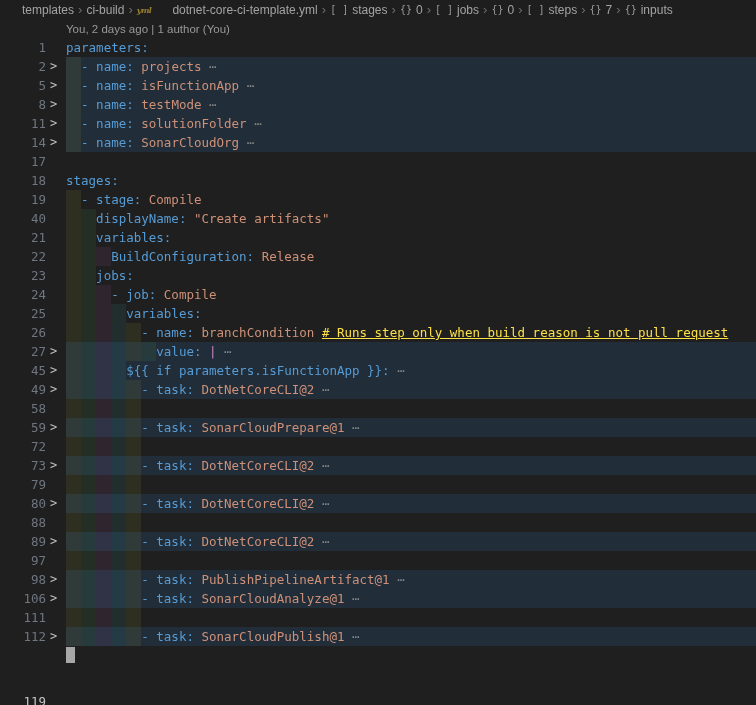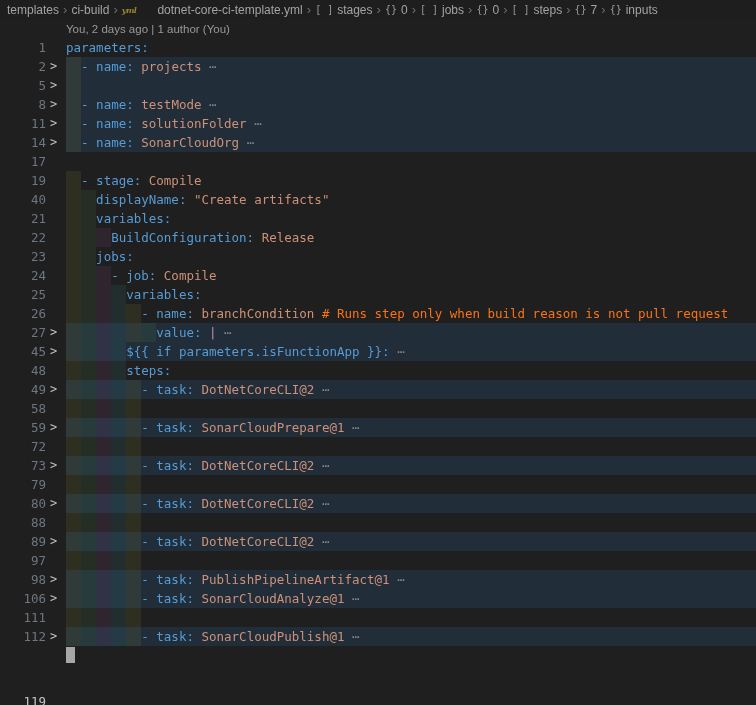--- a/index.html
+++ b/index.html
@@ -6,21 +6,21 @@
   html,body { margin:0; padding:0; }
   body {
     width:756px; height:705px; overflow:hidden;
     background:#1f1f1f;
     font-family:"Liberation Sans", sans-serif;
   }
 
   
   .breadcrumb {
     height:19px; display:flex; align-items:center;
-    padding-left:7px; background:#1e1e1e;
+    padding-left:22px; background:#1e1e1e;
     white-space:nowrap;
   }
   .bc-item { color:#a3a3a3; font-size:12px; display:inline-flex; align-items:center; cursor:pointer; }
   .bc-sep { color:#6e6e6e; font-size:13px; padding:0 4px; line-height:1; }
   .bc-sym {
     font-family:"DejaVu Sans Mono", monospace;
     font-size:10px; color:#9a9a9a; margin-right:4px; letter-spacing:0px;
   }
   .yml-icon {
     font:italic bold 8px "DejaVu Serif", serif;
@@ -57,21 +57,21 @@
   .codetext { position:relative; z-index:2; }
   .stripe { position:absolute; top:0; bottom:0; width:2ch; z-index:1; }
   .s0 { background:rgba(255,255,64,0.07); }
   .s1 { background:rgba(127,255,127,0.07); }
   .s2 { background:rgba(255,127,255,0.07); }
   .s3 { background:rgba(79,236,236,0.07); }
 
   .tok-ws   { color:#d4d4d4; }
   .tok-key  { color:#569cd6; }
   .tok-str  { color:#ce9178; }
-  .tok-cmt  { color:#f97316; }
+  .tok-cmt  { color:#fde047;text-decoration:underline; }
   .tok-pipe { color:#c586c0; }
   .tok-dots { color:#868686; }
 
   .cursor {
     position:absolute; left:0; top:1px; width:9px; height:16px;
     background:#a7a7a7; z-index:3;
   }
 </style>
 </head>
 <body>
@@ -139,21 +139,21 @@
         <span class="lnum">2</span>
         <span class="chev">&gt;</span>
       </div>
       <div class="content hl"><div class="stripe s0" style="left: calc(0ch);"></div><span class="codetext"><span class="tok-ws">  </span><span class="tok-key">- name: </span><span class="tok-str">projects</span><span class="tok-dots"> ⋯</span></span></div>
     </div>
     <div class="code-line">
       <div class="gutter">
         <span class="lnum">5</span>
         <span class="chev">&gt;</span>
       </div>
-      <div class="content hl"><div class="stripe s0" style="left: calc(0ch);"></div></div>
+      <div class="content hl"><div class="stripe s0" style="left: calc(0ch);"></div><span class="codetext"><span class="tok-ws">  </span><span class="tok-key">- name: </span><span class="tok-str">isFunctionApp</span><span class="tok-dots"> ⋯</span></span></div>
     </div>
     <div class="code-line">
       <div class="gutter">
         <span class="lnum">8</span>
         <span class="chev">&gt;</span>
       </div>
       <div class="content hl"><div class="stripe s0" style="left: calc(0ch);"></div><span class="codetext"><span class="tok-ws">  </span><span class="tok-key">- name: </span><span class="tok-str">testMode</span><span class="tok-dots"> ⋯</span></span></div>
     </div>
     <div class="code-line">
       <div class="gutter">
@@ -171,20 +171,27 @@
     </div>
     <div class="code-line">
       <div class="gutter">
         <span class="lnum">17</span>
         <span class="chev"></span>
       </div>
       <div class="content"><span class="codetext"></span></div>
     </div>
     <div class="code-line">
       <div class="gutter">
+        <span class="lnum">18</span>
+        <span class="chev"></span>
+      </div>
+      <div class="content"><span class="codetext"><span class="tok-key">stages:</span></span></div>
+    </div>
+    <div class="code-line">
+      <div class="gutter">
         <span class="lnum">19</span>
         <span class="chev"></span>
       </div>
       <div class="content"><div class="stripe s0" style="left: calc(0ch);"></div><span class="codetext"><span class="tok-ws">  </span><span class="tok-key">- stage: </span><span class="tok-str">Compile</span></span></div>
     </div>
     <div class="code-line">
       <div class="gutter">
         <span class="lnum">40</span>
         <span class="chev"></span>
       </div>
@@ -241,27 +248,20 @@
     </div>
     <div class="code-line">
       <div class="gutter">
         <span class="lnum">45</span>
         <span class="chev">&gt;</span>
       </div>
       <div class="content hl"><div class="stripe s0" style="left: calc(0ch);"></div><div class="stripe s1" style="left: calc(2ch);"></div><div class="stripe s2" style="left: calc(4ch);"></div><div class="stripe s3" style="left: calc(6ch);"></div><span class="codetext"><span class="tok-ws">        </span><span class="tok-key">${{ if parameters.isFunctionApp }}:</span><span class="tok-dots"> ⋯</span></span></div>
     </div>
     <div class="code-line">
       <div class="gutter">
-        <span class="lnum">48</span>
-        <span class="chev"></span>
-      </div>
-      <div class="content"><div class="stripe s0" style="left: calc(0ch);"></div><div class="stripe s1" style="left: calc(2ch);"></div><div class="stripe s2" style="left: calc(4ch);"></div><div class="stripe s3" style="left: calc(6ch);"></div><span class="codetext"><span class="tok-ws">        </span><span class="tok-key">steps:</span></span></div>
-    </div>
-    <div class="code-line">
-      <div class="gutter">
         <span class="lnum">49</span>
         <span class="chev">&gt;</span>
       </div>
       <div class="content hl"><div class="stripe s0" style="left: calc(0ch);"></div><div class="stripe s1" style="left: calc(2ch);"></div><div class="stripe s2" style="left: calc(4ch);"></div><div class="stripe s3" style="left: calc(6ch);"></div><div class="stripe s0" style="left: calc(8ch);"></div><span class="codetext"><span class="tok-ws">          </span><span class="tok-key">- task: </span><span class="tok-str">DotNetCoreCLI@2</span><span class="tok-dots"> ⋯</span></span></div>
     </div>
     <div class="code-line">
       <div class="gutter">
         <span class="lnum">58</span>
         <span class="chev"></span>
       </div>

